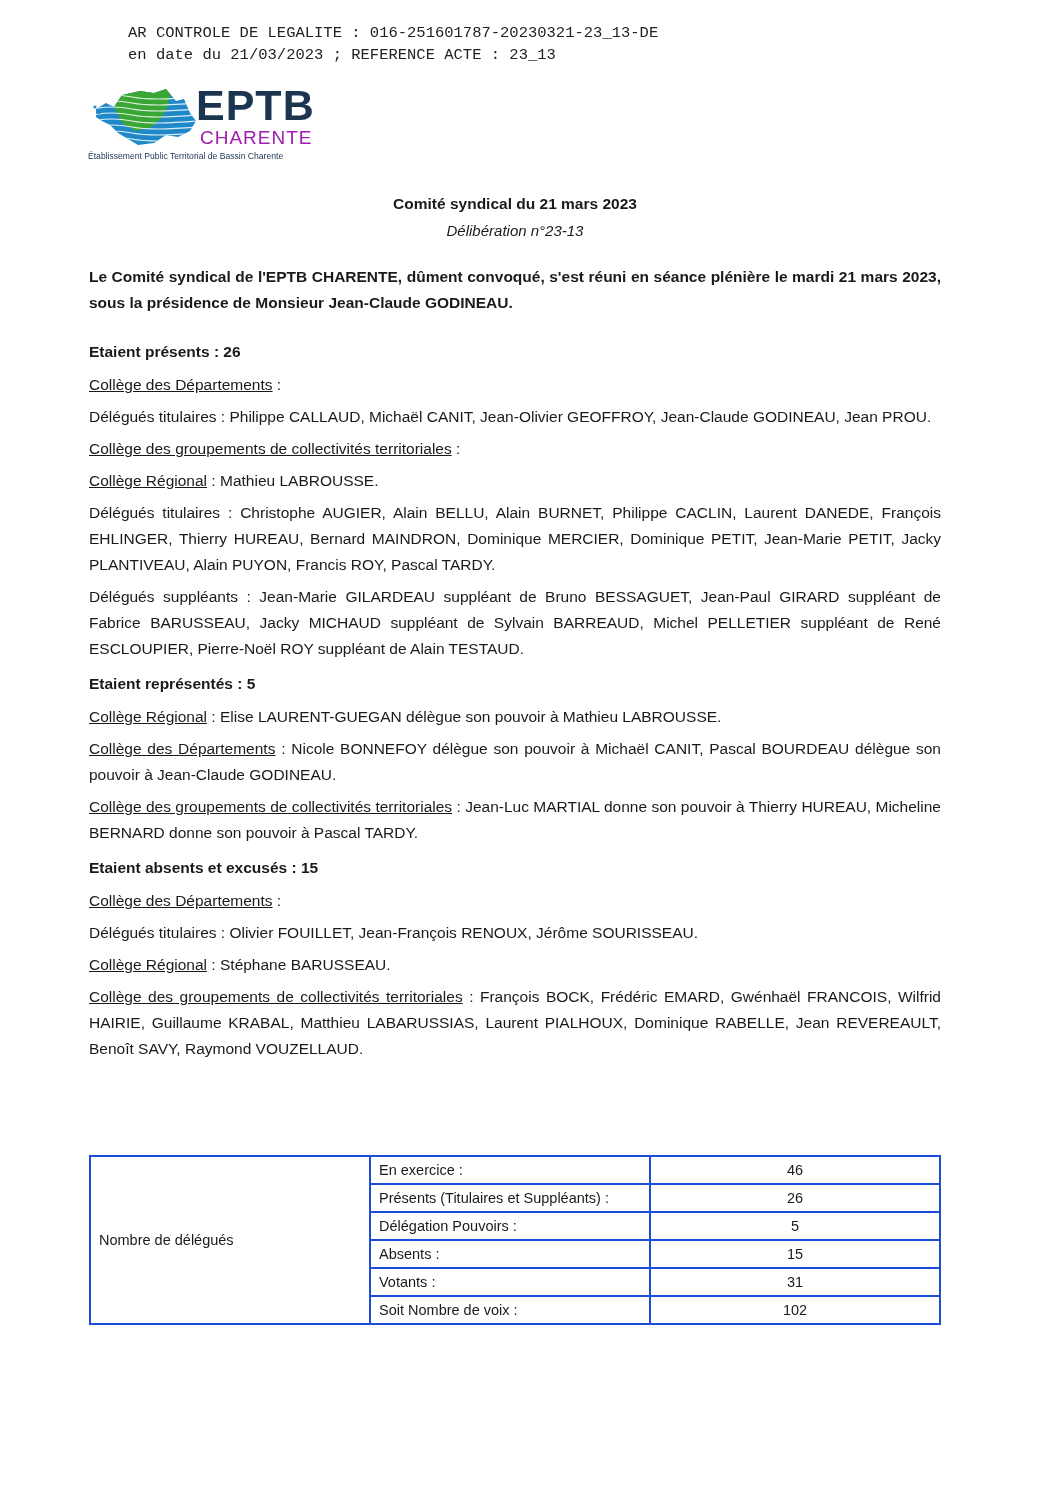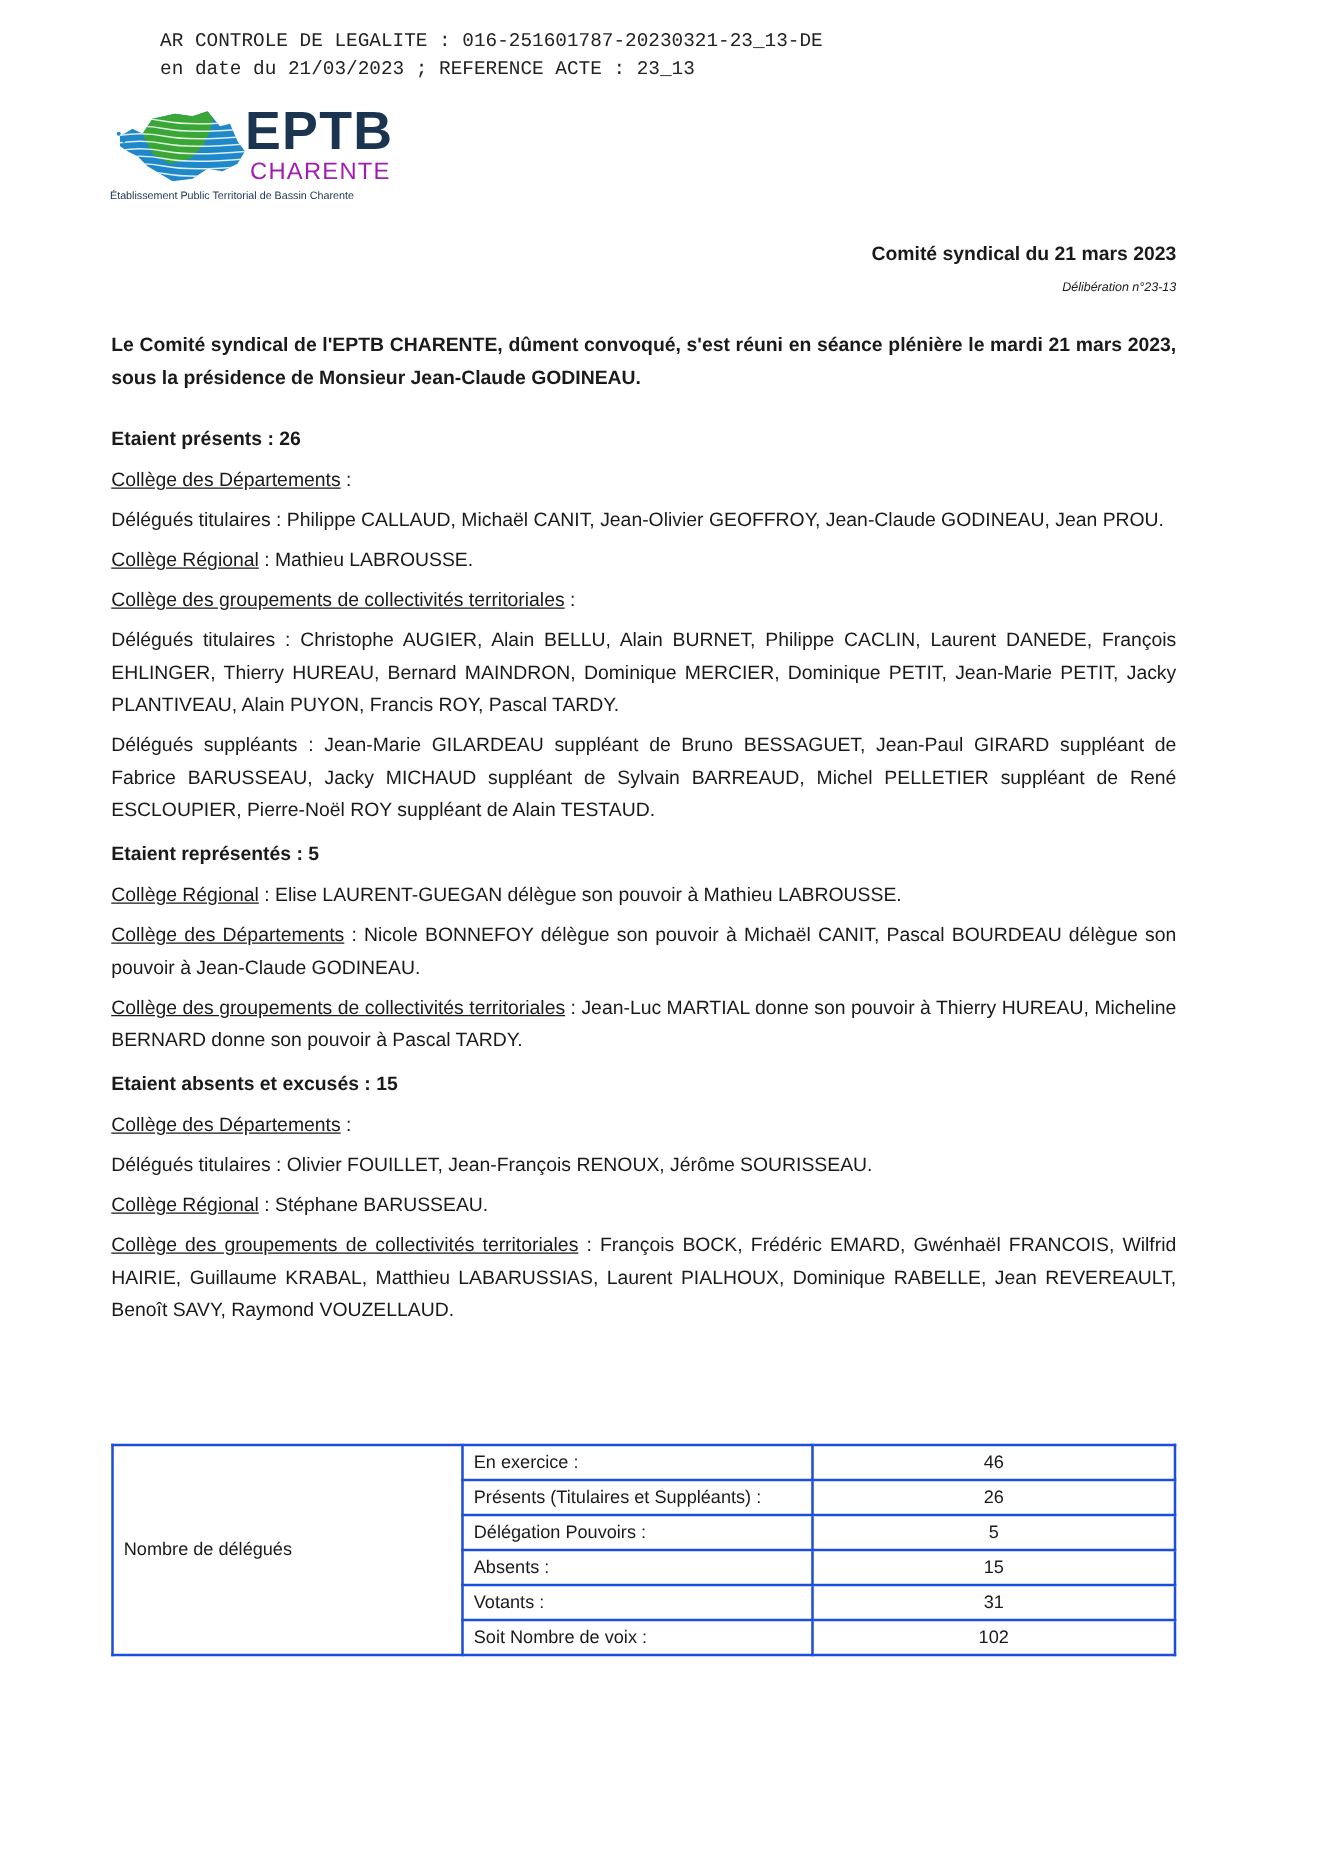--- a/index.html
+++ b/index.html
@@ -4,23 +4,23 @@
 <style>
   html, body { margin: 0; padding: 0; background: #ffffff; }
   body { width: 1058px; height: 1497px; position: relative; overflow: hidden; color: #1a1a1a; }
   .stamp { position: absolute; left: 128px; top: 22px; font-family: "Liberation Mono", monospace; font-size: 15.5px; line-height: 22px; color: #222; white-space: pre; }
   .logo { position: absolute; left: 88px; top: 85px; width: 240px; height: 85px; }
   .logo-word { position: absolute; left: 108px; top: -4px; font-family: "Liberation Sans", sans-serif; font-weight: bold; font-size: 43px; color: #1b3450; letter-spacing: 1px; }
   .logo-sub { position: absolute; left: 112px; top: 42px; font-family: "Liberation Sans", sans-serif; font-size: 19px; color: #a21caf; letter-spacing: 1px; }
   .logo-tag { position: absolute; left: 0px; top: 66px; font-family: "Liberation Sans", sans-serif; font-size: 8.6px; color: #1b3450; white-space: nowrap; }
   .logo-map { position: absolute; left: 4px; top: 2px; width: 106px; height: 62px; }
   .doc { position: absolute; left: 89px; top: 190px; width: 852px; font-family: "Liberation Sans", sans-serif; font-size: 15.5px; }
-  .center { text-align: right; }
+  .center { text-align: center; }
   .t1 { font-weight: bold; font-size: 15.5px; margin: 0; line-height: 28px; }
-  .t2 { font-style: italic; font-size: 10px; margin: 0; line-height: 26px; }
+  .t2 { font-style: italic; font-size: 15px; margin: 0; line-height: 26px; }
   .t3 { font-weight: bold; font-size: 15.5px; margin: 0; line-height: 28px; }
   p { margin: 0; line-height: 26px; text-align: justify; }
   .intro { margin-top: 20px; font-weight: bold; }
   .sec-title { font-weight: bold; margin-top: 18px; line-height: 28px; }
   .gap { margin-top: 6px; }
   .u { text-decoration: underline; }
   table.summary { position: absolute; left: 89px; top: 1155px; width: 852px; border-collapse: collapse; font-family: "Liberation Sans", sans-serif; font-size: 14.5px; }
   table.summary td { border: 2px solid #1d4ed8; height: 26px; padding: 0 8px; }
   td.label-main { width: 262px; }
   td.label { width: 262px; }
@@ -64,22 +64,22 @@
   <div class="center">
     <div class="t1">Comité syndical du 21 mars 2023</div>
     <div class="t2">Délibération n°23-13</div>
   </div>
 
   <p class="intro">Le Comité syndical de l'EPTB CHARENTE, dûment convoqué, s'est réuni en séance plénière le mardi 21 mars 2023, sous la présidence de Monsieur Jean-Claude GODINEAU.</p>
 
   <div class="sec-title" style="margin-top:22px;">Etaient présents : 26</div>
   <p class="gap"><span class="u">Collège des Départements</span><span> :</span></p>
   <p class="gap">Délégués titulaires : Philippe CALLAUD, Michaël CANIT, Jean-Olivier GEOFFROY, Jean-Claude GODINEAU, Jean PROU.</p>
+  <p class="gap"><span class="u">Collège des groupements de collectivités territoriales</span><span> :</span></p>
   <p class="gap"><span class="u">Collège Régional</span><span> : Mathieu LABROUSSE.</span></p>
-  <p class="gap"><span class="u">Collège des groupements de collectivités territoriales</span><span> :</span></p>
   <p class="gap">Délégués titulaires : Christophe AUGIER, Alain BELLU, Alain BURNET, Philippe CACLIN, Laurent DANEDE, François EHLINGER, Thierry HUREAU, Bernard MAINDRON, Dominique MERCIER, Dominique PETIT, Jean-Marie PETIT, Jacky PLANTIVEAU, Alain PUYON, Francis ROY, Pascal TARDY.</p>
   <p class="gap">Délégués suppléants : Jean-Marie GILARDEAU suppléant de Bruno BESSAGUET, Jean-Paul GIRARD suppléant de Fabrice BARUSSEAU, Jacky MICHAUD suppléant de Sylvain BARREAUD, Michel PELLETIER suppléant de René ESCLOUPIER, Pierre-Noël ROY suppléant de Alain TESTAUD.</p>
 
   <div class="sec-title" style="margin-top:8px;">Etaient représentés : 5</div>
   <p class="gap"><span class="u">Collège Régional</span><span> : Elise LAURENT-GUEGAN délègue son pouvoir à Mathieu LABROUSSE.</span></p>
   <p class="gap"><span class="u">Collège des Départements</span><span> : Nicole BONNEFOY délègue son pouvoir à Michaël CANIT, Pascal BOURDEAU délègue son pouvoir à Jean-Claude GODINEAU.</span></p>
   <p class="gap"><span class="u">Collège des groupements de collectivités territoriales</span><span> : Jean-Luc MARTIAL donne son pouvoir à Thierry HUREAU, Micheline BERNARD donne son pouvoir à Pascal TARDY.</span></p>
 
   <div class="sec-title" style="margin-top:8px;">Etaient absents et excusés : 15</div>
   <p class="gap"><span class="u">Collège des Départements</span><span> :</span></p>

